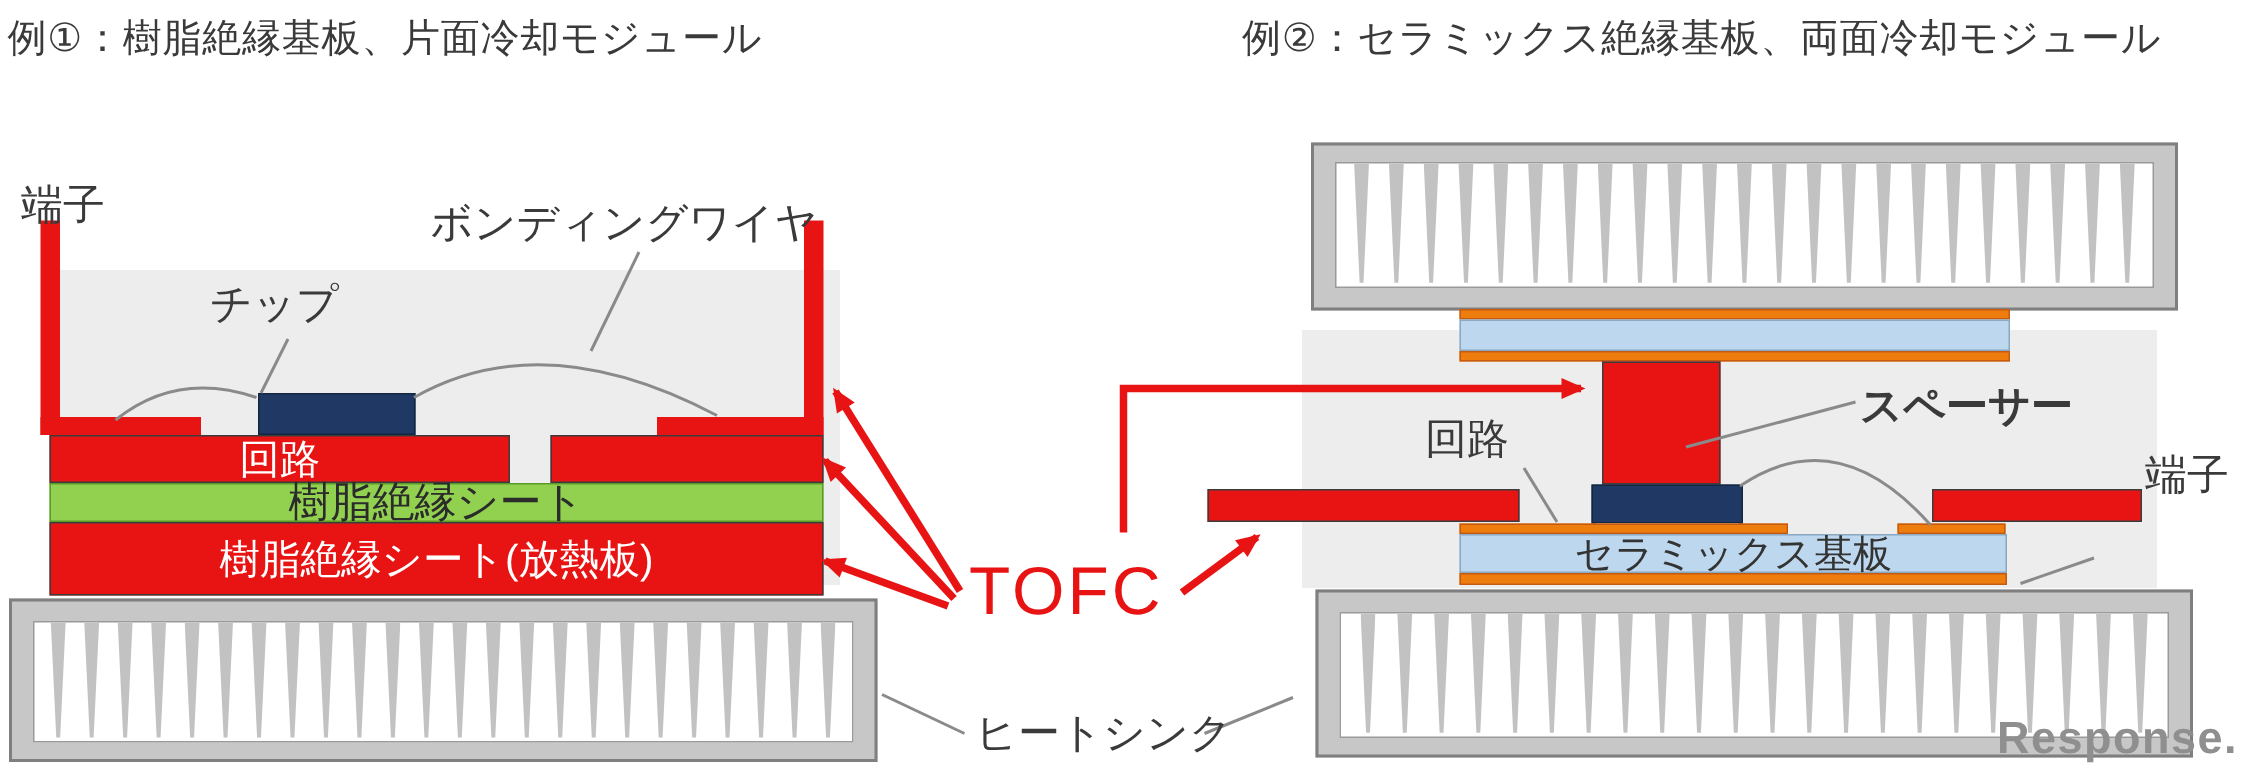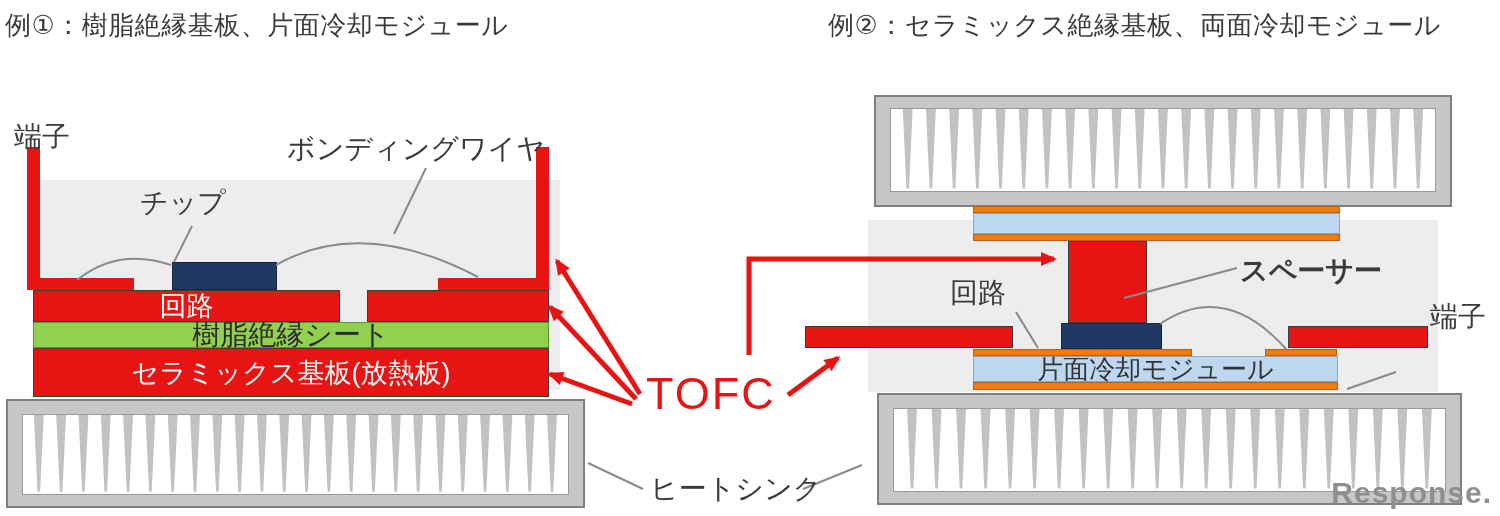--- a/index.html
+++ b/index.html
@@ -45,21 +45,21 @@
   <div class="abs red" style="left:438px;top:278px;width:111px;height:12px;"></div>
 
   <div class="layer red outlined" style="left:33px;top:290px;width:307px;height:32px;">
     <span class="layer-text-white">回路</span>
   </div>
   <div class="abs red outlined" style="left:367px;top:290px;width:182px;height:32px;"></div>
   <div class="layer outlined" style="left:33px;top:322px;width:516px;height:26px;background:var(--green);border-color:var(--green-border);">
     <span class="layer-text-dark">樹脂絶縁シート</span>
   </div>
   <div class="layer red outlined" style="left:33px;top:348px;width:516px;height:49px;">
-    <span class="layer-text-white">セラミックス基板(放熱板)</span>
+    <span class="layer-text-white">樹脂絶縁シート(放熱板)</span>
   </div>
 
   <div class="abs navy" style="left:172px;top:262px;width:105px;height:28px;"></div>
 
   <div class="heatsink" style="left:6px;top:399px;width:579px;height:109px;">
     <div class="hs-inner" style="left:14px;right:14px;top:13px;bottom:11px;">
         <div class="fin"></div>
         <div class="fin"></div>
         <div class="fin"></div>
         <div class="fin"></div>
@@ -127,21 +127,21 @@
   <div class="abs red outlined" style="left:1068px;top:241px;width:79px;height:82px;"></div>
   <div class="abs navy" style="left:1061px;top:323px;width:101px;height:26px;"></div>
   <div class="abs" style="left:1064px;top:349px;width:95px;height:3px;background:#fff;"></div>
 
   <div class="abs red outlined" style="left:805px;top:326px;width:208px;height:22px;"></div>
   <div class="abs red outlined" style="left:1288px;top:326px;width:140px;height:22px;"></div>
 
   <div class="abs outlined" style="left:973px;top:349px;width:219px;height:7px;background:var(--orange);border-color:var(--orange-border);"></div>
   <div class="abs outlined" style="left:1265px;top:349px;width:72px;height:7px;background:var(--orange);border-color:var(--orange-border);"></div>
   <div class="layer outlined" style="left:973px;top:356px;width:365px;height:26px;background:var(--ceramic-blue);border-color:#8aa8c2;">
-    <span style="color:#333;font-size:26px;white-space:nowrap;">片面冷却モジュール</span>
+    <span style="color:#333;font-size:26px;white-space:nowrap;">セラミックス基板</span>
   </div>
   <div class="abs outlined" style="left:973px;top:382px;width:365px;height:8px;background:var(--orange);border-color:var(--orange-border);"></div>
 
   <div class="heatsink" style="left:877px;top:393px;width:585px;height:112px;">
     <div class="hs-inner" style="left:14px;right:14px;top:13px;bottom:11px;">
         <div class="fin"></div>
         <div class="fin"></div>
         <div class="fin"></div>
         <div class="fin"></div>
         <div class="fin"></div>

